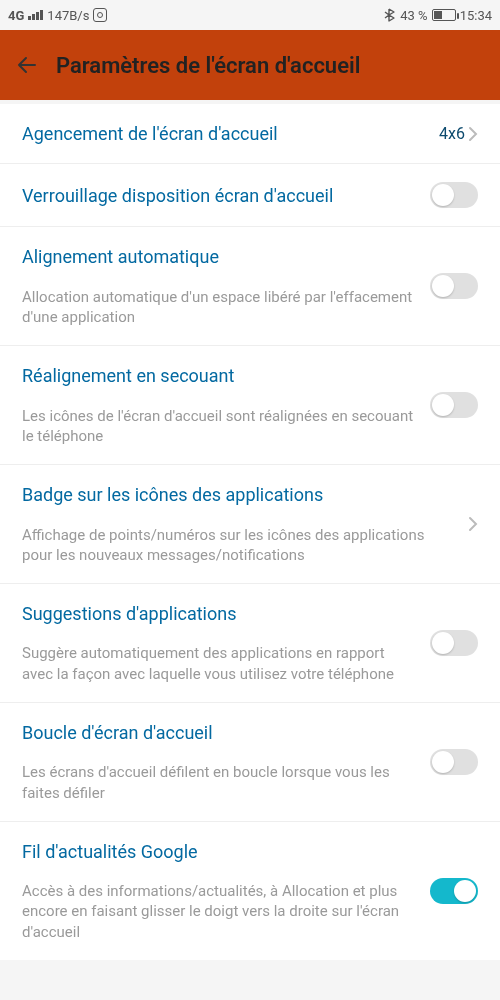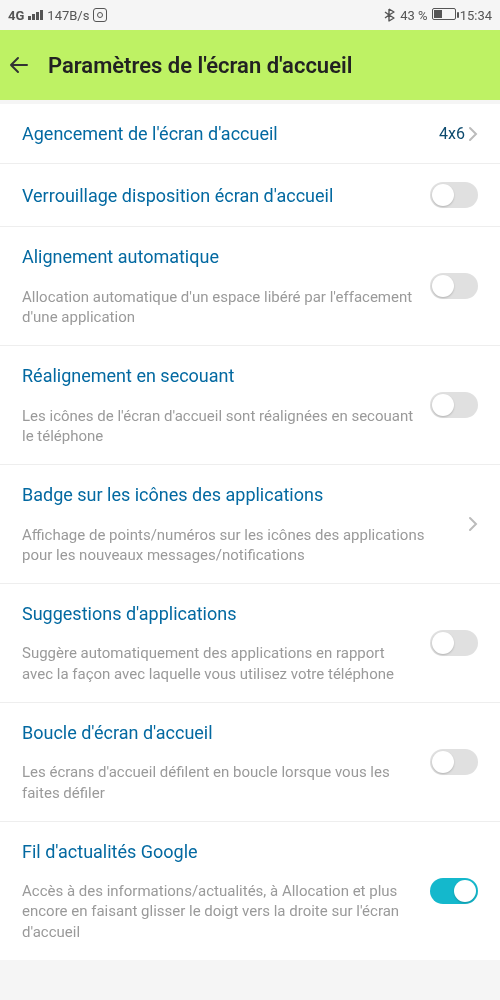--- a/index.html
+++ b/index.html
@@ -1,30 +1,30 @@
 <!DOCTYPE html>
 <html><head>
 <meta charset="utf-8">
 <style>
   * { box-sizing: border-box; margin: 0; padding: 0; }
   html, body { width: 500px; height: 1000px; font-family: -apple-system, Roboto, "Helvetica Neue", Arial, sans-serif; background: #f5f5f5; color: #333; }
   .statusbar { height: 30px; background: #f5f5f5; display: flex; align-items: center; padding: 0 8px; font-size: 13px; color: #555; }
   .statusbar .left { display: flex; align-items: center; gap: 4px; }
   .statusbar .spacer { flex: 1; }
-  .statusbar .right { display: flex; align-items: flex-start; gap: 4px; }
+  .statusbar .right { display: flex; align-items: center; gap: 4px; }
   .signal { display: inline-flex; align-items: flex-end; gap: 1px; }
   .signal span { width: 3px; background: #555; display: inline-block; }
   .signal span:nth-child(1){height:4px;} .signal span:nth-child(2){height:6px;}
   .signal span:nth-child(3){height:8px;} .signal span:nth-child(4){height:10px;}
   .cam-icon { width:14px; height:14px; border:1.5px solid #555; border-radius:3px; position:relative; }
   .cam-icon::after { content:""; position:absolute; width:4px; height:4px; border:1.5px solid #555; border-radius:50%; top:3px; left:3px; }
   .battery { width:24px; height:12px; border:1.5px solid #555; border-radius:2px; position:relative; }
   .battery::after { content:""; position:absolute; right:-4px; top:3px; width:2px; height:6px; background:#555; border-radius:1px; }
   .battery .fill { position:absolute; left:1px; top:1px; bottom:1px; width:40%; background:#555; }
-  .header { height: 70px; background: #bef264; display: flex; align-items: center; padding: 0 4px; }
+  .header { height: 70px; background: #c2410c; display: flex; align-items: center; padding: 0 12px; }
   .back { width:30px; height:30px; display:flex; align-items:center; justify-content:center; }
   .header h1 { font-size: 22px; font-weight: 600; margin-left: 14px; color:#222; }
   .content { background:#fff; }
   .row { padding: 18px 22px; border-bottom: 1px solid #eee; display:flex; align-items:center; }
   .row-text { flex:1; padding-right:12px; }
   .row-title { font-size: 18px; color:#0369a1; line-height:1.3; }
   .row-sub { font-size: 15px; color:#9a9a9a; margin-top:18px; line-height:1.35; }
   .row-value { font-size: 16px; color:#0c4a6e; margin-right:3px; }
   .chevron { color:#bbb; }
   .toggle { width:48px; height:26px; border-radius:13px; background:#e0e0e0; position:relative; flex-shrink:0; }

